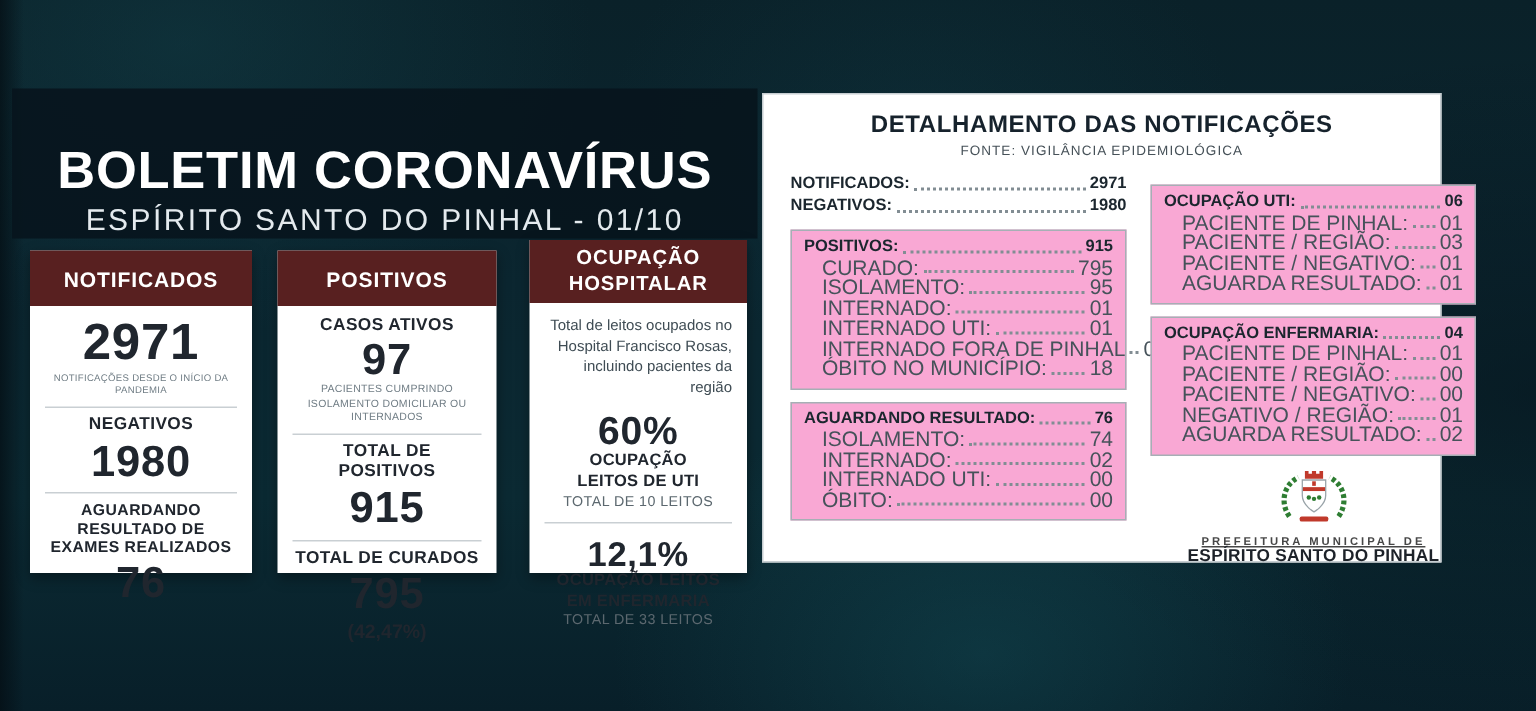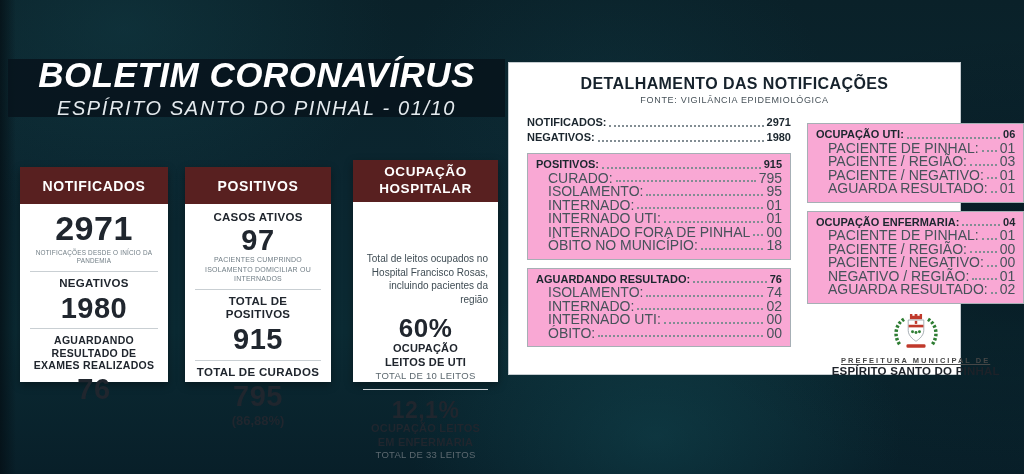--- a/index.html
+++ b/index.html
@@ -13,40 +13,40 @@
       linear-gradient(90deg, rgba(4,14,20,0.75) 0px, rgba(4,14,20,0) 16px),
       radial-gradient(ellipse 420px 300px at 12% 6%, rgba(26,86,96,0.28), transparent 65%),
       radial-gradient(ellipse 380px 260px at 64% 92%, rgba(24,96,106,0.32), transparent 65%),
       radial-gradient(ellipse 300px 220px at 60% 18%, rgba(20,70,82,0.22), transparent 70%),
       radial-gradient(ellipse 520px 320px at 100% 55%, rgba(5,18,26,0.55), transparent 70%),
       linear-gradient(180deg, #0a2129 0%, #0b2630 40%, #0b2a33 70%, #081f29 100%);
   }
 
   
   .title-box {
-    position: absolute; left: 8px; top: 59px; width: 497px; height: 58px;
+    position: absolute; left: 8px; top: 59px; width: 497px; height: 100px;
     background: rgba(8,21,29,0.92);
-    display: flex; flex-direction: column; align-items: center; justify-content: center; font-style: italic;
+    display: flex; flex-direction: column; align-items: center; justify-content: flex-end;
   }
   .title-box .main-title {
     font-size: 35px; font-weight: 800; color: #ffffff; letter-spacing: 0.5px; line-height: 1;
   }
   .title-box .sub-title {
     font-size: 20px; font-weight: 400; color: #e4eaee; letter-spacing: 1.6px; margin-top: 5px;
   }
 
   
   .card {
     position: absolute; background: #ffffff;
     box-shadow: 0 3px 8px rgba(0,0,0,0.35);
     display: flex; flex-direction: column;
   }
   #card-notificados { left: 20px;  top: 167px; width: 148px; height: 215px; }
   #card-positivos   { left: 185px; top: 167px; width: 146px; height: 215px; }
-  #card-ocupacao    { left: 353px; top: 160px; width: 145px; height: 222px; gap: 41px; }
+  #card-ocupacao    { left: 353px; top: 160px; width: 145px; height: 222px; }
   .card-header {
     background: #582020; color: #fff; font-weight: 700; text-align: center;
     display: flex; align-items: center; justify-content: center;
     letter-spacing: 0.6px; flex: none;
   }
   #card-notificados .card-header, #card-positivos .card-header { height: 37px; font-size: 14px; }
   #card-ocupacao .card-header { height: 42px; font-size: 13.5px; line-height: 1.25; padding: 0 16px; }
   .card-body {
     flex: 1; padding: 5px 10px 6px; display: flex; flex-direction: column; align-items: center;
   }
@@ -63,21 +63,21 @@
   .curados-pct { font-weight: 700; font-size: 13px; color: #20262e; margin-top: 1px; }
 
   
   .panel {
     position: absolute; left: 508px; top: 62px; width: 453px; height: 313px;
     background: #ffffff; border: 1px solid #c6cdd1; padding: 12px 18px 0;
   }
   .panel-title { text-align: center; font-weight: 700; font-size: 16px; color: #16222c; letter-spacing: 0.4px; }
   .panel-source { text-align: center; font-size: 9px; color: #465158; letter-spacing: 0.7px; margin-top: 2px; }
   .panel-cols { display: flex; gap: 16px; margin-top: 10px; }
-  .col-left { width: 264px; flex: none; }
+  .col-left { width: 224px; flex: none; }
   .col-right { flex: 1; padding-top: 3px; }
 
   .row { display: flex; align-items: flex-end; font-size: 14px; color: #46525a; line-height: 13.5px; }
   .row-label { white-space: nowrap; }
   .row-dots { flex: 1; border-bottom: 2px dotted #828d93; margin: 0 3px 3px; min-width: 6px; }
   .row-value { white-space: nowrap; }
   .header-row, .summary .row { font-weight: 700; font-size: 11px; color: #1b262e; }
   .summary .row { line-height: 15px; }
   .box { border: 1px solid #a6afb5; padding: 4px 8px 6px; margin-top: 8px; background: #f9a8d4; text-align: right; }
   .box .row:not(.header-row) { padding-left: 12px; }
@@ -114,21 +114,21 @@
   <div class="card-body">
     <div class="lbl mt2">CASOS ATIVOS</div>
     <div class="big n2">97</div>
     <div class="caption caption2">PACIENTES CUMPRINDO ISOLAMENTO DOMICILIAR OU INTERNADOS</div>
     <hr class="divider">
     <div class="lbl">TOTAL DE POSITIVOS</div>
     <div class="big n2 mt2">915</div>
     <hr class="divider">
     <div class="lbl">TOTAL DE CURADOS</div>
     <div class="big n2 mt2">795</div>
-    <div class="curados-pct">(86,88%)</div>
+    <div class="curados-pct">(42,47%)</div>
   </div>
 </section>
 
 <section class="card" id="card-ocupacao">
   <div class="card-header">OCUPAÇÃO HOSPITALAR</div>
   <div class="card-body">
     <div class="intro">Total de leitos ocupados no Hospital Francisco Rosas, incluindo pacientes da região</div>
     <div class="big n3" style="margin-top:9px;">60%</div>
     <div class="pct-label">OCUPAÇÃO</div>
     <div class="pct-label">LEITOS DE UTI</div>

